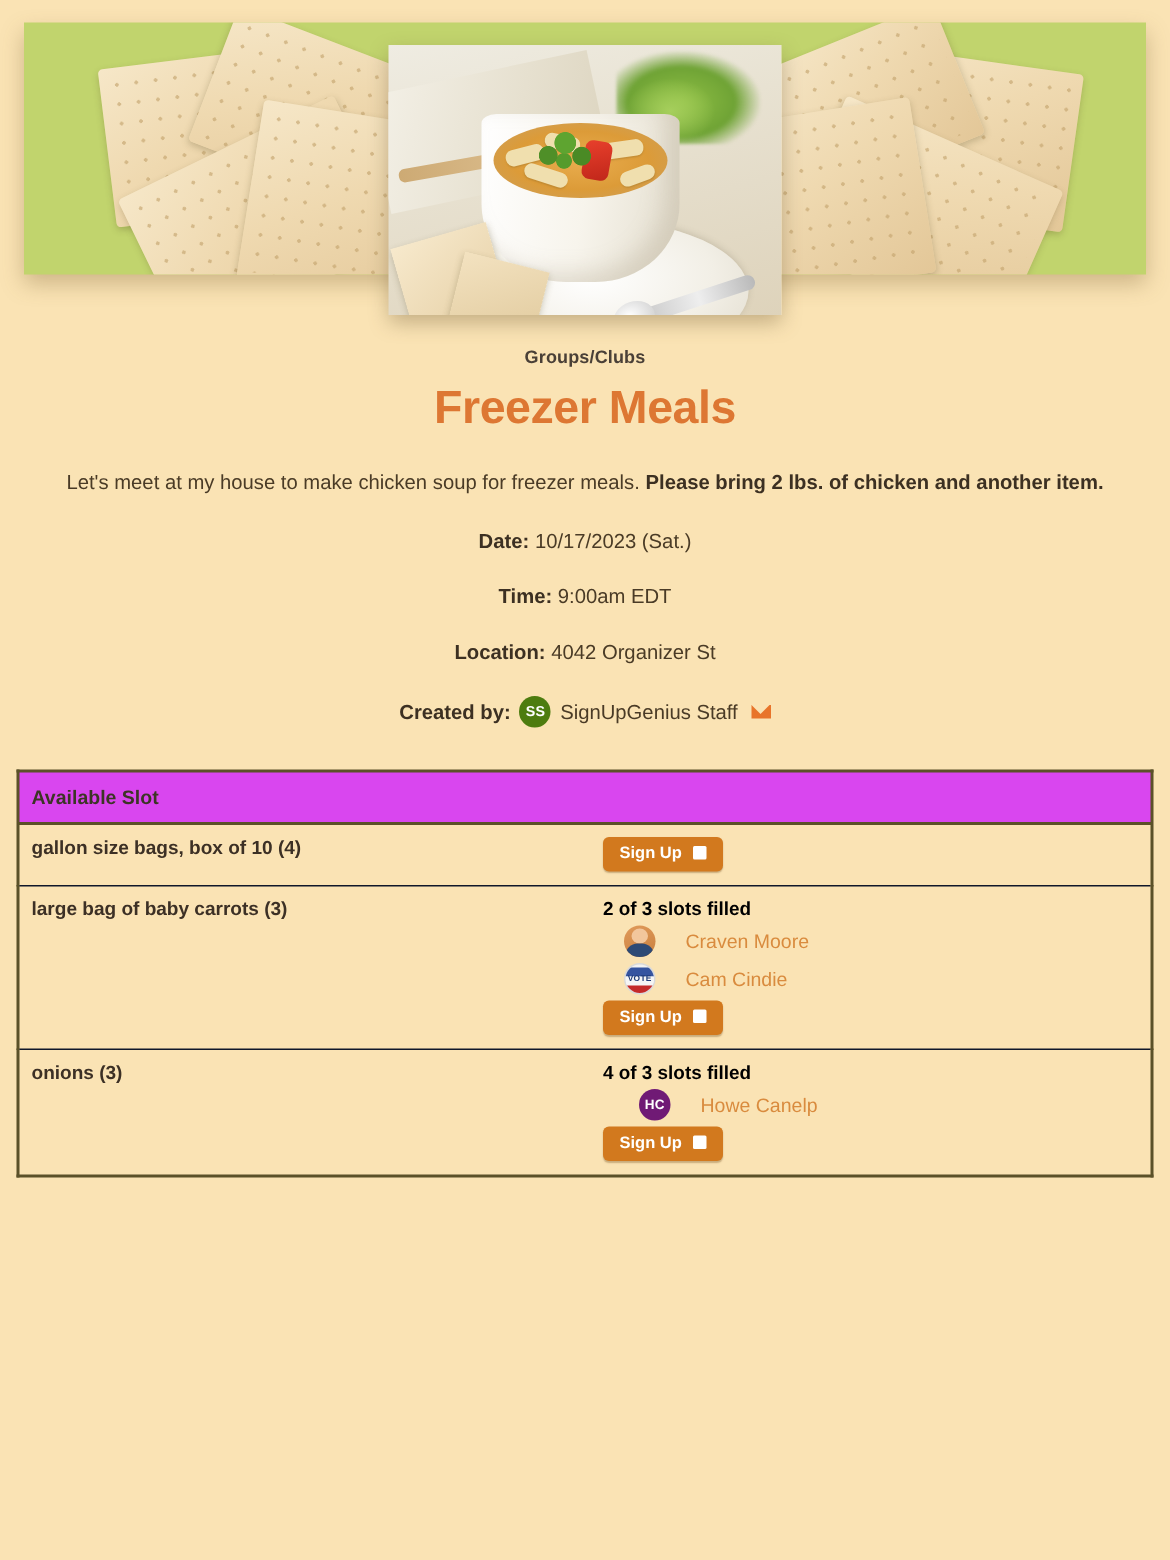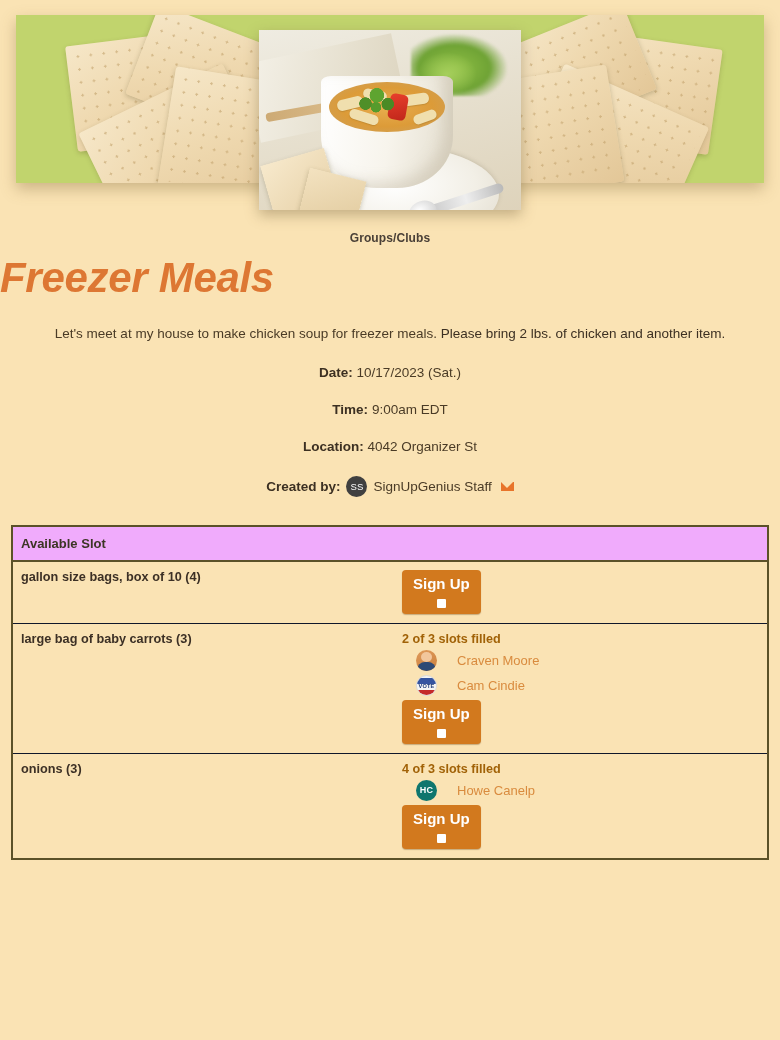--- a/index.html
+++ b/index.html
@@ -155,57 +155,56 @@
   .meta-category {
     text-align: center;
     font-size: 12px;
     font-weight: bold;
     color: #4a4037;
     margin: 0;
     padding-top: 6px;
     letter-spacing: .1px;
   }
   .page-title {
-    text-align: left;
-    font-size: 42px;
+    text-align: center;
+    font-size: 31px;
     font-weight: bold;
     color: #dd7733;
     margin: 9px 0 0 0;
     letter-spacing: -0.3px;
-    font-style: italic;
   }
   .description {
     text-align: center;
     font-size: 13.5px;
     color: #4a3b26;
     margin: 23px 0 0 0;
     padding: 0 8px;
     line-height: 1.3;
   }
-  .description b { font-weight: normal; color: #3c3022; }
+  .description b { font-weight: bold; color: #3c3022; }
 
   .detail-line {
     text-align: center;
     font-size: 13.5px;
     color: #4a3b26;
     margin-top: 22px;
   }
   .detail-line .lbl { font-weight: bold; color: #3c3022; }
   #detail-created { margin-top: 22px; display:flex; justify-content:center; align-items:center; gap:6px; }
 
   .avatar-circle {
     display: inline-flex;
     align-items: center;
     justify-content: center;
     width: 21px; height: 21px;
     border-radius: 50%;
-    background: #404040;
+    background: #4d7c0f;
     color: #fff;
     font-size: 9.5px;
-    font-weight: normal;
+    font-weight: bold;
     letter-spacing: .2px;
     vertical-align: middle;
     flex: none;
   }
   .envelope-icon {
     display: inline-block;
     width: 13px; height: 9px;
     position: relative;
     background: #e8742a;
     vertical-align: middle;
@@ -221,21 +220,21 @@
 
   
   .slot-table {
     width: 758px;
     margin: 28px auto 0 auto;
     border: 2px solid #5b5128;
     border-collapse: collapse;
     background: #fae3b4;
   }
   .slot-table .thead-row {
-    background: #f0abfc;
+    background: #d946ef;
     margin-left: 36px;
   }
   .slot-table th {
     text-align: left;
     font-size: 13px;
     font-weight: bold;
     color: #3c3525;
     padding: 9px 0 9px 8px;
     border-bottom: 2px solid #5b5128;
   }
@@ -253,37 +252,36 @@
 
   .signup-btn {
     display: inline-flex;
     align-items: center;
     gap: 7px;
     background: #d2791e;
     color: #ffffff;
     border: none;
     border-radius: 4px;
     font-family: "Liberation Sans", sans-serif;
-    font-size: 15px;
+    font-size: 11px;
     font-weight: bold;
     padding: 5px 11px 6px 11px;
     cursor: pointer;
     box-shadow: 0 1px 1px rgba(110,70,20,.35);
-    flex-direction: column;
   }
   .btn-square {
     display: inline-block;
     width: 9px; height: 9px;
     background: #ffffff;
     border-radius: 1px;
   }
   .slots-filled {
     font-size: 12.6px;
     font-weight: bold;
-    color: #a16207;
+    color: #000000;
     margin-bottom: 4px;
   }
   .participant {
     display: flex;
     align-items: center;
     gap: 7px;
     margin: 4px 0 4px 14px;
   }
   .participant-name {
     font-size: 13px;
@@ -330,24 +328,24 @@
     border-left: 9px solid transparent; border-right: 9px solid transparent;
     border-bottom: 10px solid #5a6a74;
   }
   .av-landscape::after {
     content:""; position:absolute; right:0px; bottom:2px;
     border-left: 7px solid transparent; border-right: 7px solid transparent;
     border-bottom: 8px solid #7d8b93;
   }
   
   .av-initials {
-    background: #0f766e;
+    background: #701a75;
     color: #fff;
     display: flex; align-items: center; justify-content: center;
-    font-size: 9px; font-weight: bold; letter-spacing: .2px;
+    font-size: 9px; font-weight: bold; letter-spacing: .2px; margin-left: 10px;
   }
 </style>
 </head>
 <body>
 
 <div class="banner-wrap">
   <div class="banner">
     <div class="cracker ck-l1"></div>
     <div class="cracker ck-l2"></div>
     <div class="cracker ck-l3"></div>

